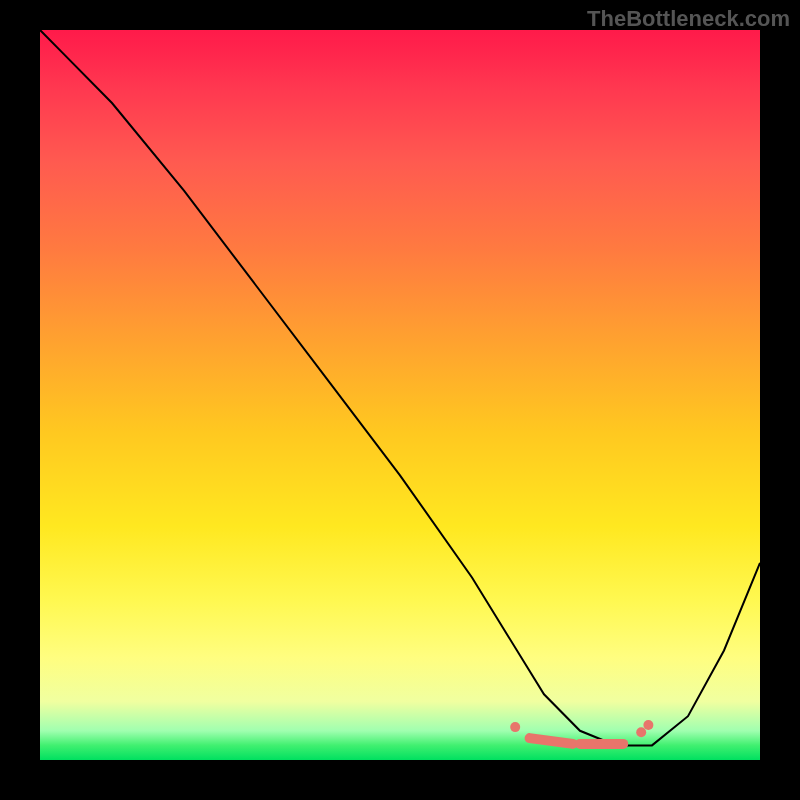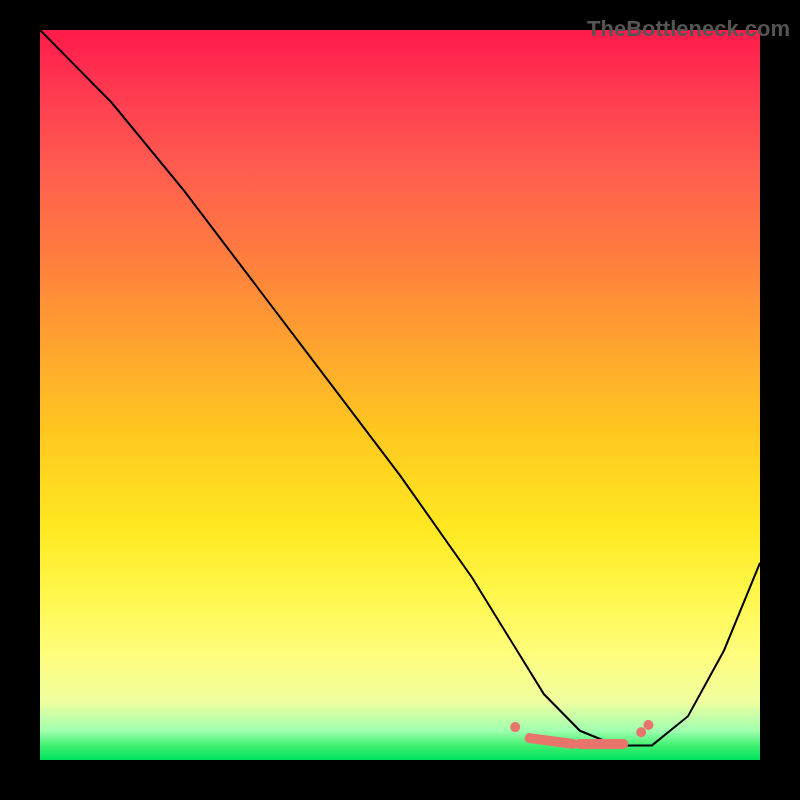--- a/index.html
+++ b/index.html
@@ -6,21 +6,21 @@
     margin: 0;
     padding: 0;
     background: #000;
     width: 800px;
     height: 800px;
     position: relative;
     font-family: Arial, sans-serif;
   }
   .watermark {
     position: absolute;
-    top: 16px;
+    top: 6px;
     right: 10px;
     color: #555;
     font-size: 22px;
     font-weight: bold;
     z-index: 10;
   }
   .plot-area {
     position: absolute;
     left: 40px;
     top: 30px;

